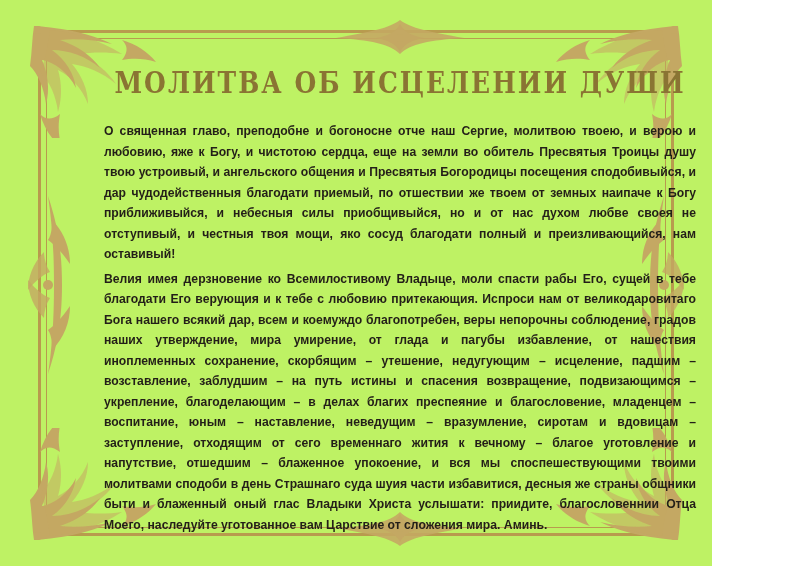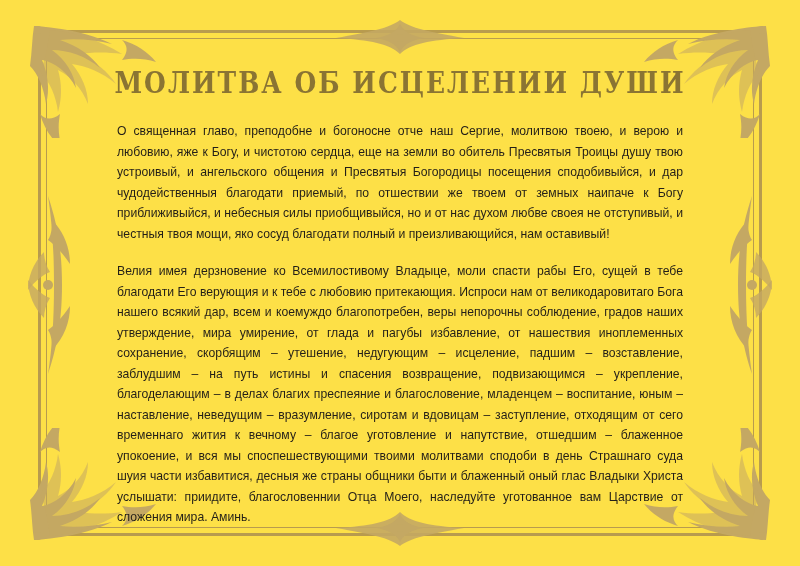--- a/index.html
+++ b/index.html
@@ -2,23 +2,23 @@
 <html><head>
 <meta charset="utf-8">
 <style>
   html, body {
     margin: 0;
     padding: 0;
     background: #ffffff;
   }
   #page {
     position: relative;
-    width: 800px;
+    width: 712px;
     height: 566px;
-    background: #fde047;
+    background: #bef264;
     overflow: hidden;
     font-family: "Liberation Sans", sans-serif;
   }
 
   
   .frame-outer {
     position: absolute;
     left: 38px;
     top: 30px;
     right: 38px;
@@ -78,21 +78,22 @@
     text-transform: uppercase;
     transform: scaleY(1.18);
     transform-origin: center top;
   }
   .prayer-body {
     font-family: "Liberation Sans", sans-serif;
     font-size: 12.2px;
     line-height: 20.5px;
     color: #231f18;
     text-align: justify;
-    margin: 17px;
+    margin: 4px;
+    font-weight: bold;
   }
 </style>
 </head>
 <body>
 
 <div id="page">
 
   <div class="frame-outer"></div>
   <div class="frame-inner"></div>
 

